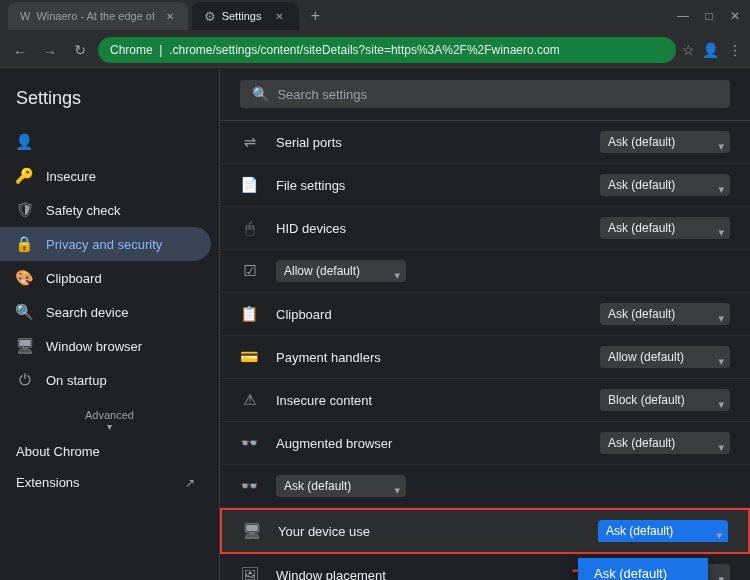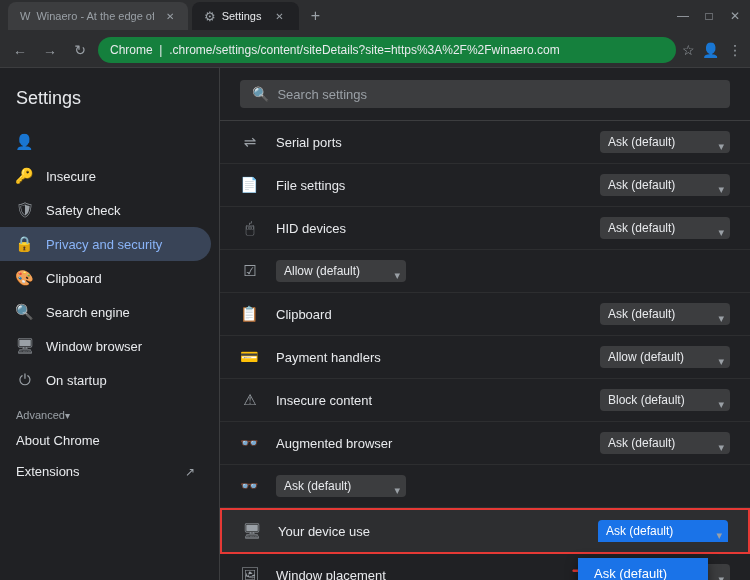--- a/index.html
+++ b/index.html
@@ -177,20 +177,21 @@
     .sidebar-section {
       padding: 12px 16px 4px;
       font-size: 11px;
       color: #9aa0a6;
       text-transform: none;
       font-weight: 500;
     }
     .sidebar-section-row {
       display: flex;
       align-items: center;
+      flex-direction: column;
     }
     .sidebar-item-label {
       flex: 1;
     }
     .ext-icon {
       color: #9aa0a6;
       font-size: 12px;
     }
 
     
@@ -380,21 +381,21 @@
     <div class="sidebar-item active">
       <span class="icon">🔒</span>
       <span class="sidebar-item-label">Privacy and security</span>
     </div>
     <div class="sidebar-item">
       <span class="icon">🎨</span>
       <span class="sidebar-item-label">Clipboard</span>
     </div>
     <div class="sidebar-item">
       <span class="icon">🔍</span>
-      <span class="sidebar-item-label">Search engine</span>
+      <span class="sidebar-item-label">Search device</span>
     </div>
     <div class="sidebar-item">
       <span class="icon">🖥</span>
       <span class="sidebar-item-label">Window browser</span>
     </div>
     <div class="sidebar-item">
       <span class="icon">⏻</span>
       <span class="sidebar-item-label">On startup</span>
     </div>
 

